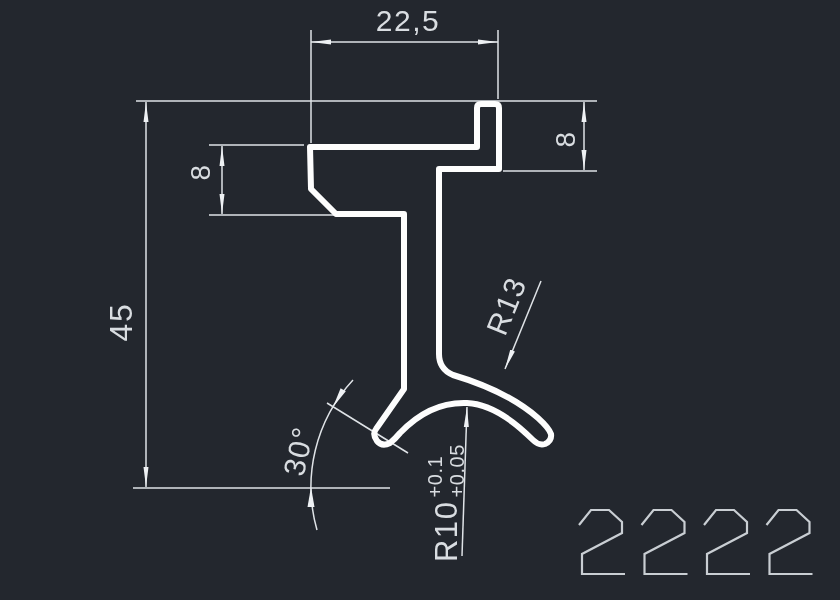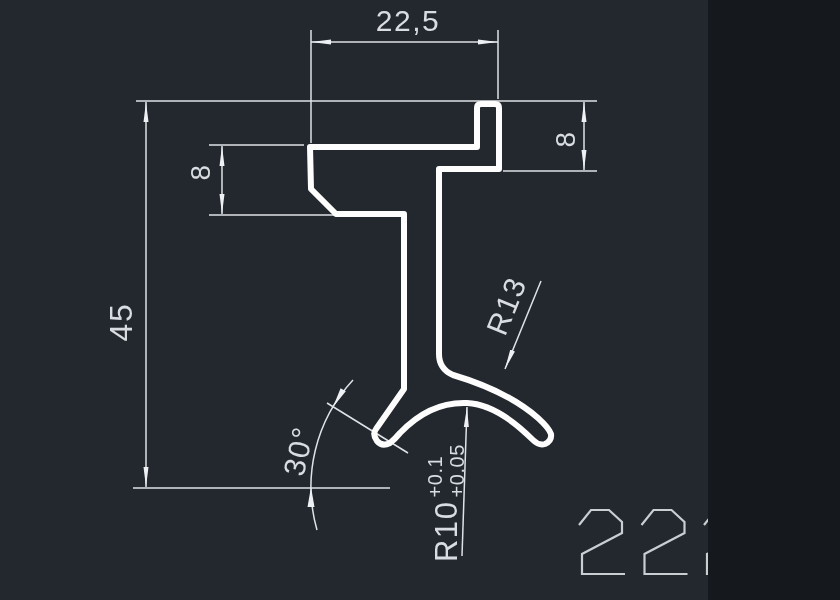--- a/index.html
+++ b/index.html
@@ -1,18 +1,18 @@
 <!DOCTYPE html>
 <html><head>
 <meta charset="utf-8">
 <style>
   html,body{margin:0;padding:0;background:#15181c;}
   .canvas{
     position:relative;
-    width:708px;height:600px;
+    width:840px;height:600px;
     background:#23272e;
     overflow:hidden;
     font-family:"Liberation Sans", sans-serif;
   }
   svg.draw{position:absolute;left:0;top:0;}
   .thinline{stroke:#dfe3e7;stroke-width:1.5;fill:none;stroke-linecap:butt;}
   .arrfill{fill:#eef1f4;stroke:none;}
   .profile{
     fill:none;stroke:#fdfdfd;stroke-width:6;
     stroke-linejoin:round;stroke-linecap:round;

